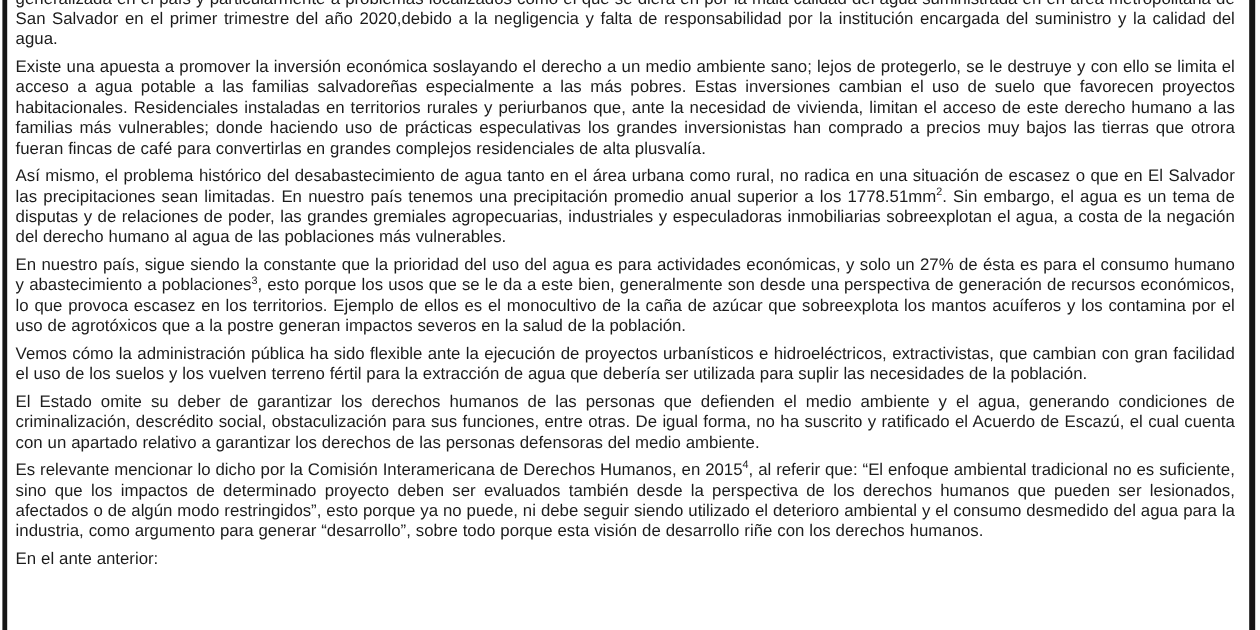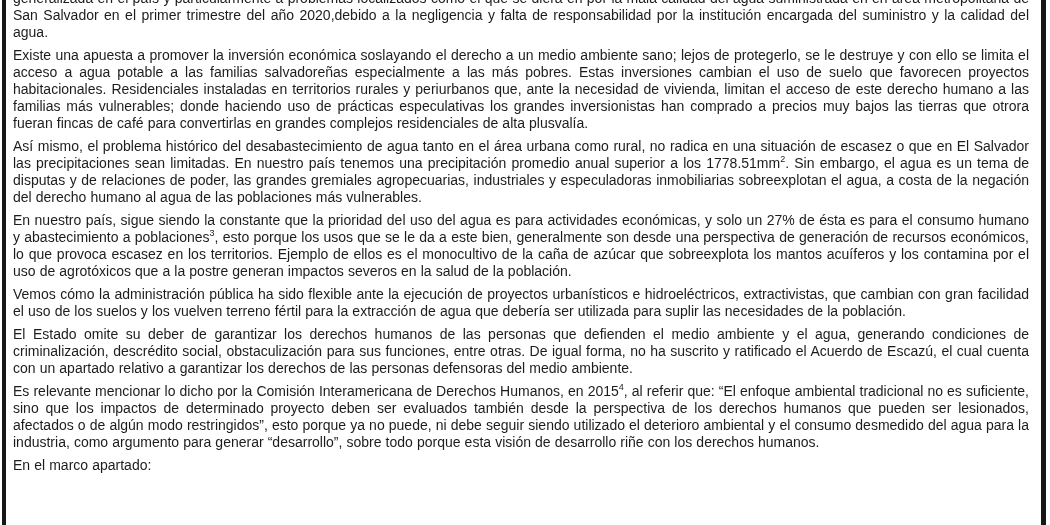--- a/index.html
+++ b/index.html
@@ -50,15 +50,15 @@
   <div class="page-border page-border-left"></div>
   <div class="page-border page-border-right"></div>
   <div class="content" id="doc-content">
       <p class="para">generalizada en el país y particularmente a problemas localizados como el que se diera en por la mala calidad del agua suministrada en en área metropolitana de San Salvador en el primer trimestre del año 2020,debido a la negligencia y falta de responsabilidad por la institución encargada del suministro y la calidad del agua.</p>
       <p class="para">Existe una apuesta a promover la inversión económica soslayando el derecho a un medio ambiente sano; lejos de protegerlo, se le destruye y con ello se limita el acceso a agua potable a las familias salvadoreñas especialmente a las más pobres. Estas inversiones cambian el uso de suelo que favorecen proyectos habitacionales. Residenciales instaladas en territorios rurales y periurbanos que, ante la necesidad de vivienda, limitan el acceso de este derecho humano a las familias más vulnerables; donde haciendo uso de prácticas especulativas los grandes inversionistas han comprado a precios muy bajos las tierras que otrora fueran fincas de café para convertirlas en grandes complejos residenciales de alta plusvalía.</p>
       <p class="para">Así mismo, el problema histórico del desabastecimiento de agua tanto en el área urbana como rural, no radica en una situación de escasez o que en El Salvador las precipitaciones sean limitadas. En nuestro país tenemos una precipitación promedio anual superior a los 1778.51mm<sup>2</sup>. Sin embargo, el agua es un tema de disputas y de relaciones de poder, las grandes gremiales agropecuarias, industriales y especuladoras inmobiliarias sobreexplotan el agua, a costa de la negación del derecho humano al agua de las poblaciones más vulnerables.</p>
       <p class="para">En nuestro país, sigue siendo la constante que la prioridad del uso del agua es para actividades económicas, y solo un 27% de ésta es para el consumo humano y abastecimiento a poblaciones<sup>3</sup>, esto porque los usos que se le da a este bien, generalmente son desde una perspectiva de generación de recursos económicos, lo que provoca escasez en los territorios. Ejemplo de ellos es el monocultivo de la caña de azúcar que sobreexplota los mantos acuíferos y los contamina por el uso de agrotóxicos que a la postre generan impactos severos en la salud de la población.</p>
       <p class="para">Vemos cómo la administración pública ha sido flexible ante la ejecución de proyectos urbanísticos e hidroeléctricos, extractivistas, que cambian con gran facilidad el uso de los suelos y los vuelven terreno fértil para la extracción de agua que debería ser utilizada para suplir las necesidades de la población.</p>
       <p class="para">El Estado omite su deber de garantizar los derechos humanos de las personas que defienden el medio ambiente y el agua, generando condiciones de criminalización, descrédito social, obstaculización para sus funciones, entre otras. De igual forma, no ha suscrito y ratificado el Acuerdo de Escazú, el cual cuenta con un apartado relativo a garantizar los derechos de las personas defensoras del medio ambiente.</p>
       <p class="para">Es relevante mencionar lo dicho por la Comisión Interamericana de Derechos Humanos, en 2015<sup>4</sup>, al referir que: “El enfoque ambiental tradicional no es suficiente, sino que los impactos de determinado proyecto deben ser evaluados también desde la perspectiva de los derechos humanos que pueden ser lesionados, afectados o de algún modo restringidos”, esto porque ya no puede, ni debe seguir siendo utilizado el deterioro ambiental y el consumo desmedido del agua para la industria, como argumento para generar “desarrollo”, sobre todo porque esta visión de desarrollo riñe con los derechos humanos.</p>
-      <p class="para">En el marco apartado:</p>
+      <p class="para">En el ante anterior:</p>
     </div>
 </div>
 
 </body></html>

